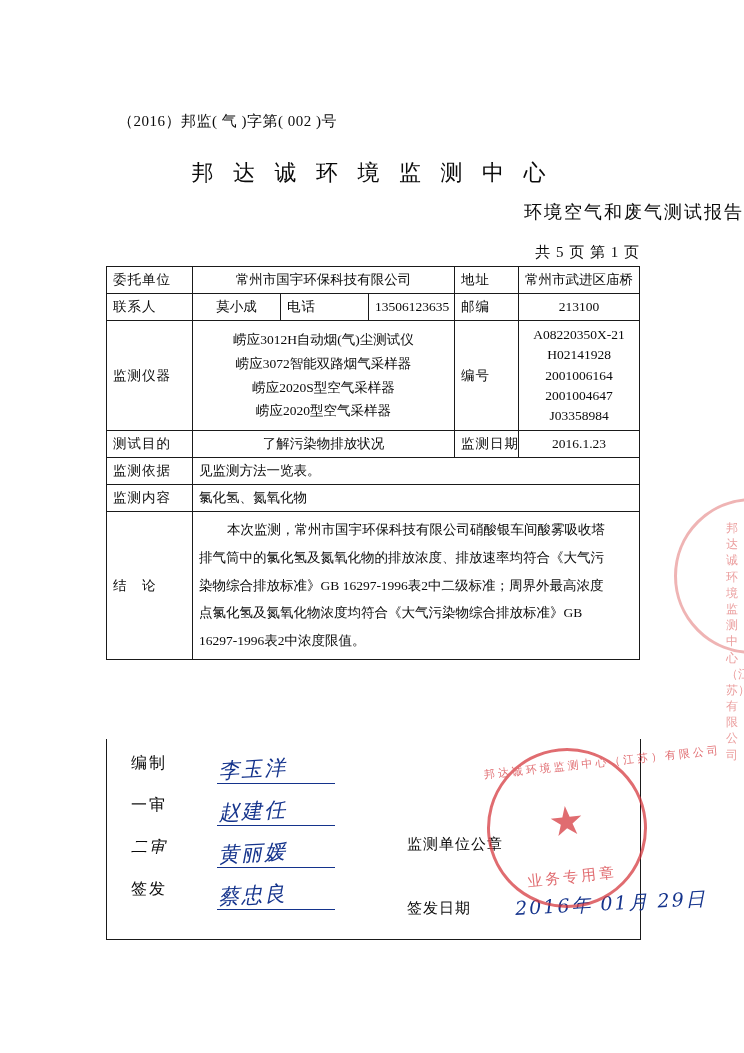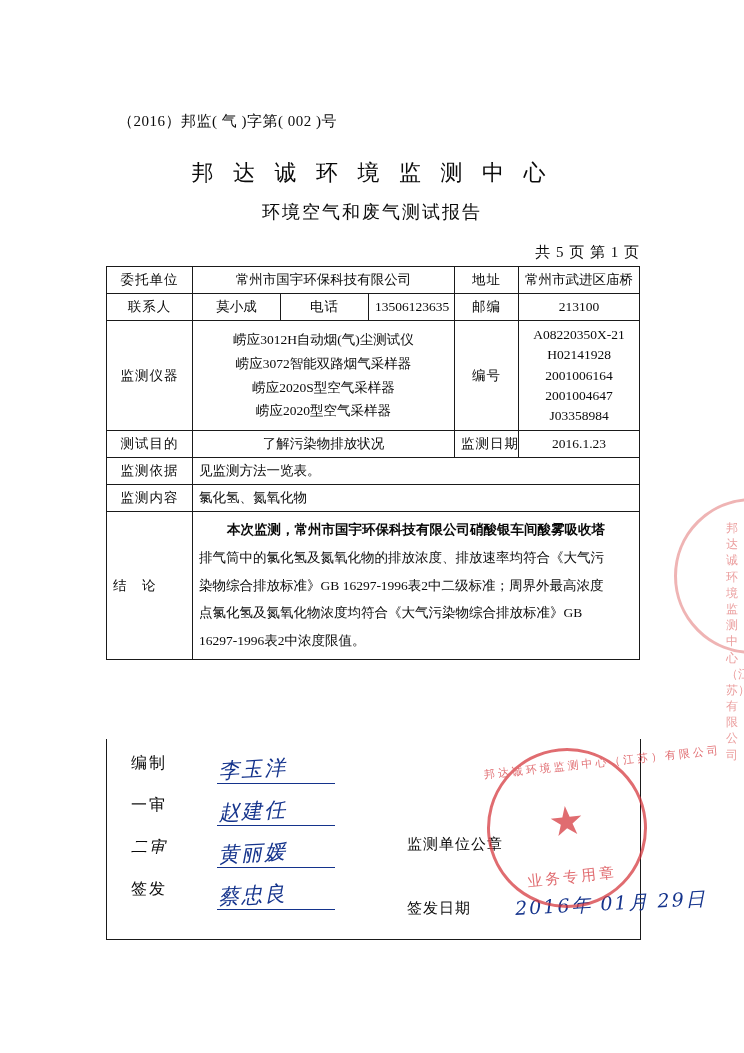--- a/index.html
+++ b/index.html
@@ -36,21 +36,21 @@
     text-align: center;
     font-size: 22px;
     font-weight: normal;
     letter-spacing: 7px;
   }
   .report-title {
     position: absolute;
     left: 0;
     top: 200px;
     width: 744px;
-    text-align: center;
+    text-align: right;
     font-size: 18px;
     letter-spacing: 2px;
   }
   .page-count {
     position: absolute;
     right: 104px;
     top: 243px;
     font-size: 15px;
     letter-spacing: 1px;
   }
@@ -62,21 +62,20 @@
     border-collapse: collapse;
     table-layout: fixed;
   }
   table.main td {
     border: 1px solid #1a1a1a;
     font-size: 13.5px;
     padding: 4px 6px;
     vertical-align: middle;
   }
   .lbl {
-    text-align: center;
     letter-spacing: 1px;
     white-space: nowrap;
   }
   .ctr { text-align: center; margin-left: 12px; }
   .lft { text-align: left; padding-left: 12px; }
   .instr-cell {
     text-align: center;
     line-height: 1.75;
     padding: 6px 4px;
   }
@@ -92,21 +91,21 @@
     line-height: 2.0;
   }
   .concl-body {
     text-align: left;
     line-height: 2.05;
     font-size: 13.5px;
     padding: 10px 12px 12px 10px;
     text-indent: 0;
   }
   .concl-body p { margin: 0; }
-  .concl-body p.first { text-indent: 28px; font-weight: bold; }
+  .concl-body p.first { text-indent: 28px; }
 
   
   .sig-block {
     position: absolute;
     left: 106px;
     top: 739px;
     width: 533px;
     height: 200px;
     border: 1px solid #1a1a1a;
     border-top: none;

